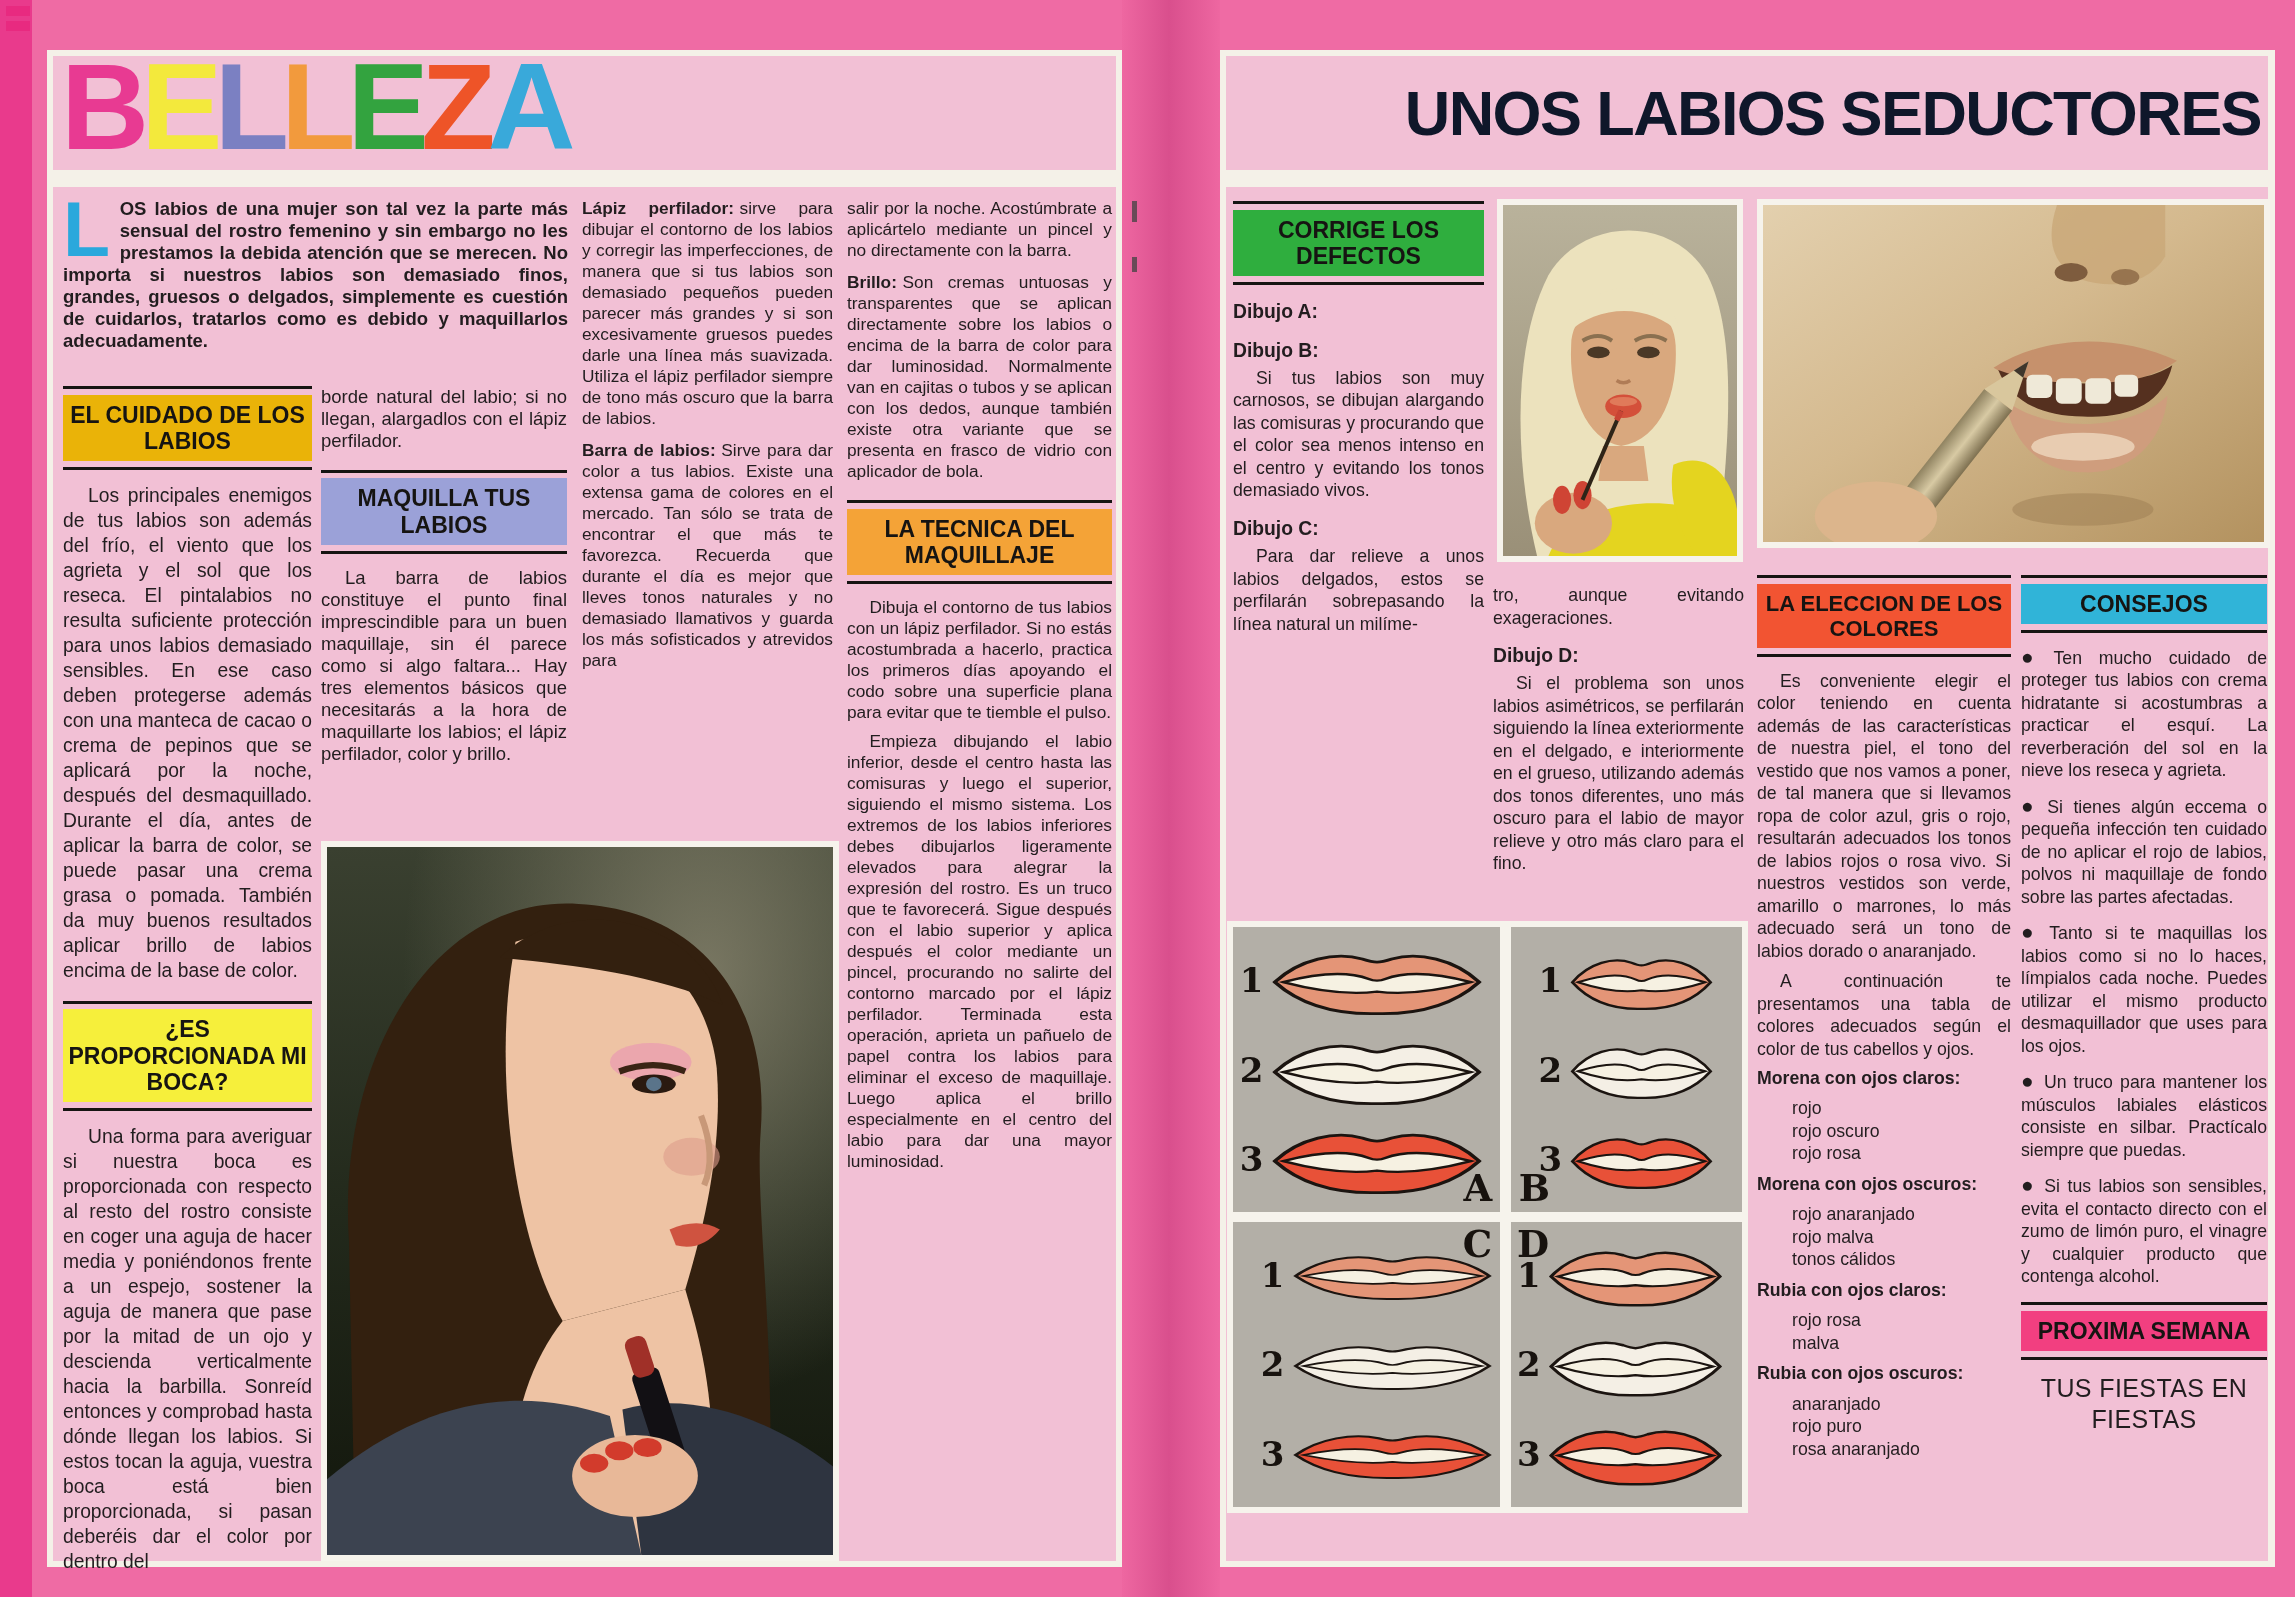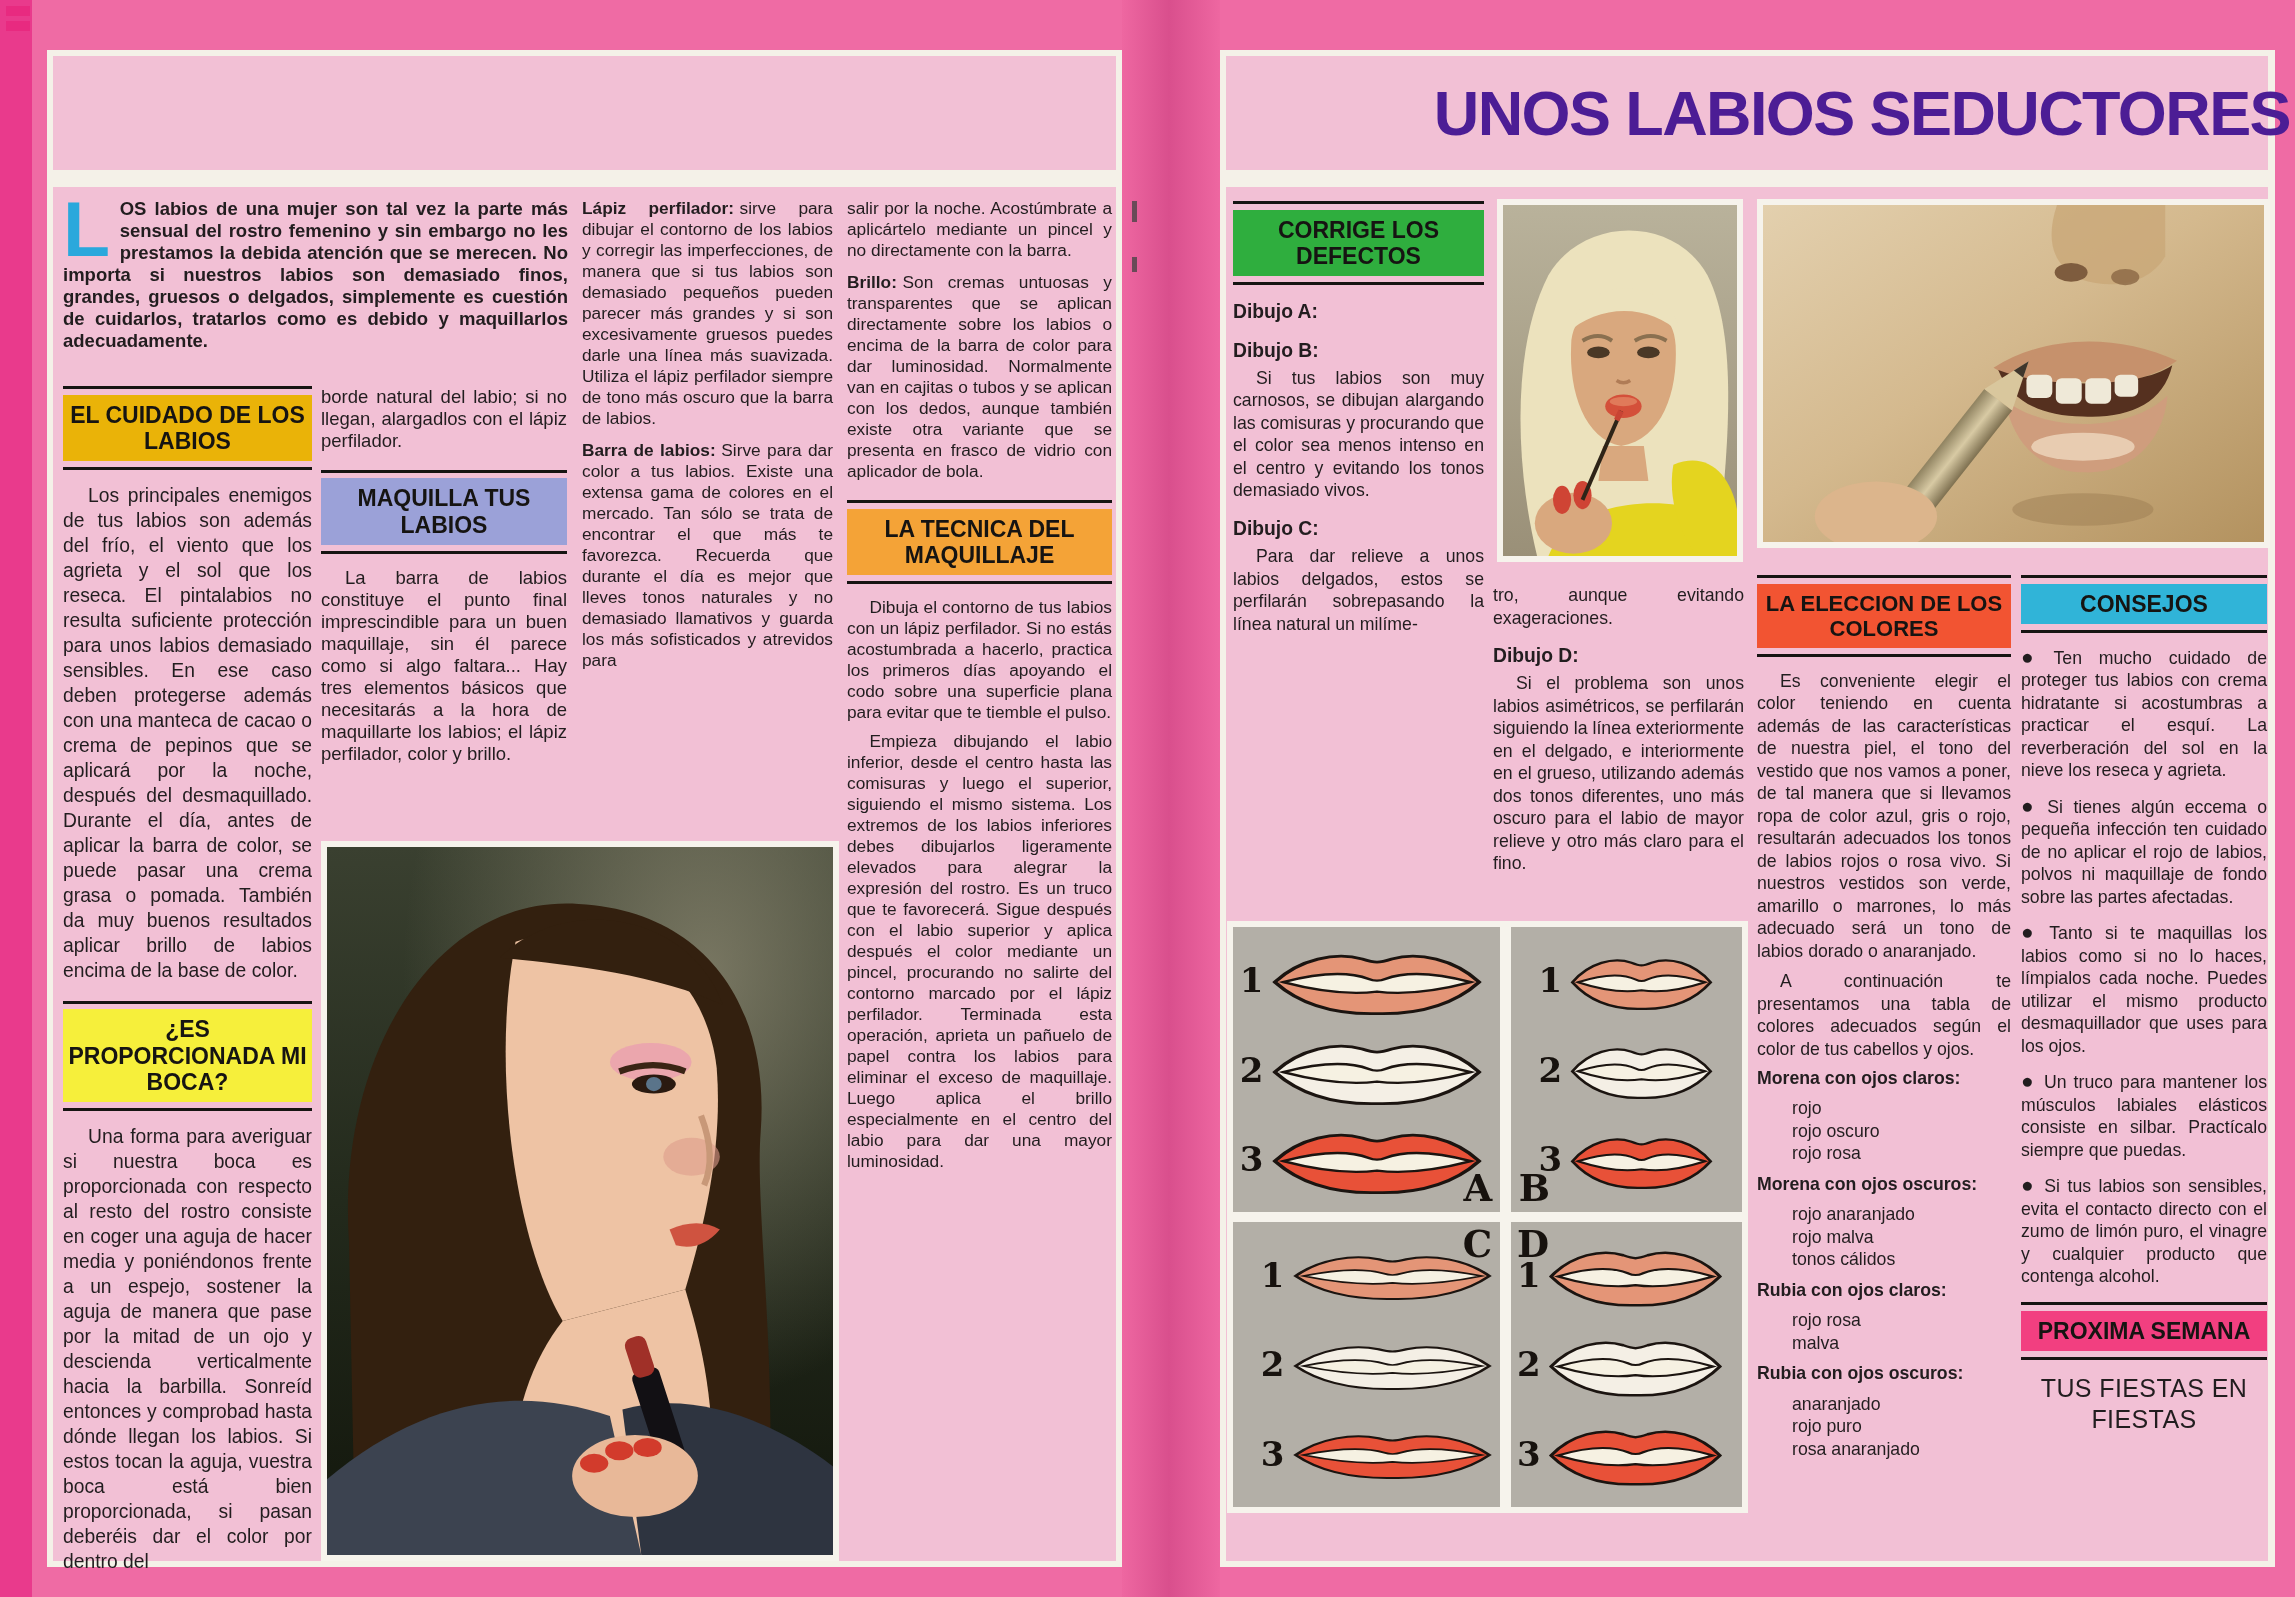--- a/index.html
+++ b/index.html
@@ -89,20 +89,23 @@
   <div class="mark" style="left:6.4px;top:21px;width:24px;height:9.6px;"></div>
   <div class="spine"></div>
   <div class="tick" style="left:1132px;top:201px;width:4.8px;height:21px;"></div>
   <div class="tick" style="left:1132px;top:257px;width:4.8px;height:14.5px;"></div>
 
   <div class="page page-left">
     <div class="strip" style="left:6.4px;top:6.4px;width:1063px;height:114px;"></div>
     <div class="strip" style="left:6.4px;top:137px;width:1063px;height:1374px;"></div>
   </div>
 
+  <div id="belleza">
+    <span style="color: rgb(232, 58, 146);">B</span><span style="color: rgb(243, 233, 60);">E</span><span style="color: rgb(123, 128, 194);">L</span><span style="color: rgb(242, 154, 61);">L</span><span style="color: rgb(51, 163, 63);">E</span><span style="color: rgb(238, 84, 40);">Z</span><span style="color: rgb(57, 169, 218);">A</span>
+  </div>
 
   <div id="intro">
     <span class="dropcap" style="color: rgb(42, 168, 220);">L</span>
     <span>OS labios de una mujer son tal vez la parte más sensual del rostro femenino y sin embargo no les prestamos la debida atención que se merecen. No importa si nuestros labios son demasiado finos, grandes, gruesos o delgados, simplemente es cuestión de cuidarlos, tratarlos como es debido y maquillarlos adecuadamente.</span>
   </div>
 
   <div class="col c-l12" style="left:63px;top:386px;width:249px;">
     <div class="rulebox">
       <span class="hbox" style="background: #eab308;">EL CUIDADO DE LOS LABIOS</span>
     </div>
@@ -173,21 +176,21 @@
       <ellipse cx="186" cy="382" rx="9" ry="6" fill="#d23b2c"></ellipse>
       <ellipse cx="204" cy="380" rx="9" ry="6" fill="#d23b2c"></ellipse>
     </svg>
   </div>
 
   <div class="page page-right">
     <div class="strip" style="left:6.4px;top:6.4px;width:1042px;height:114px;"></div>
     <div class="strip" style="left:6.4px;top:137px;width:1042px;height:1374px;"></div>
   </div>
 
-  <div id="headline" style="color: #4c1d95; padding-left: 29px;">UNOS LABIOS SEDUCTORES</div>
+  <div id="headline" style="color: #0f172a;">UNOS LABIOS SEDUCTORES</div>
 
   <div class="col c-r" style="left:1233px;top:201px;width:251px;">
     <div class="rulebox">
       <span class="hbox" style="background: rgb(47, 174, 62);">CORRIGE LOS DEFECTOS</span>
     </div>
     <p class="dlabel">Dibujo A:</p>
     <p class="dlabel">Dibujo B:</p>
     <p class="para indent">Si tus labios son muy carnosos, se dibujan alargando las comisuras y procurando que el color sea menos intenso en el centro y evitando los tonos demasiado vivos.</p>
     <p class="dlabel">Dibujo C:</p>
     <p class="para indent">Para dar relieve a unos labios delgados, estos se perfilarán sobrepasando la línea natural un milíme-</p>

